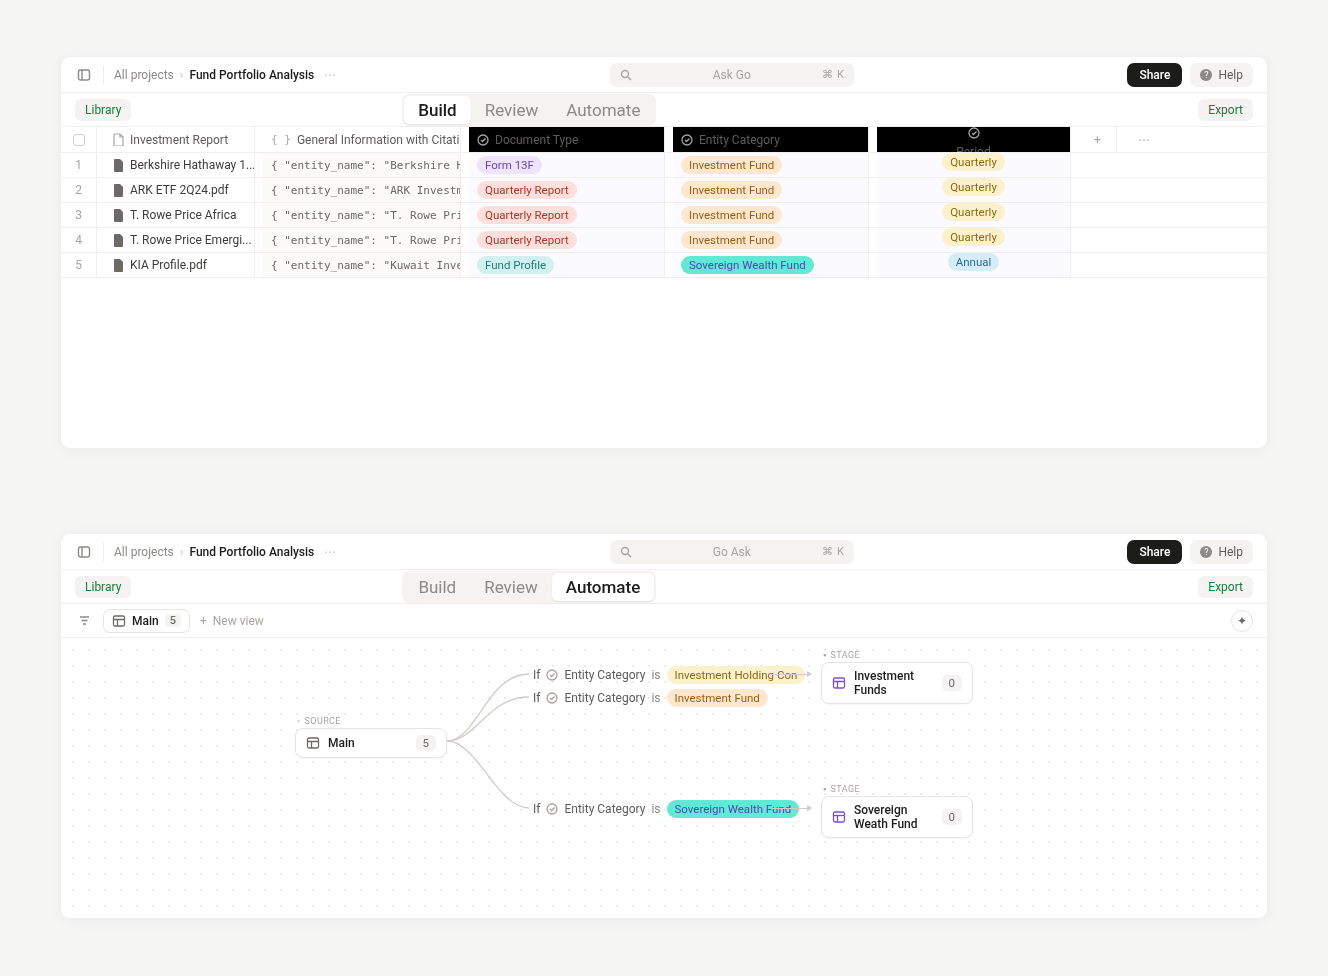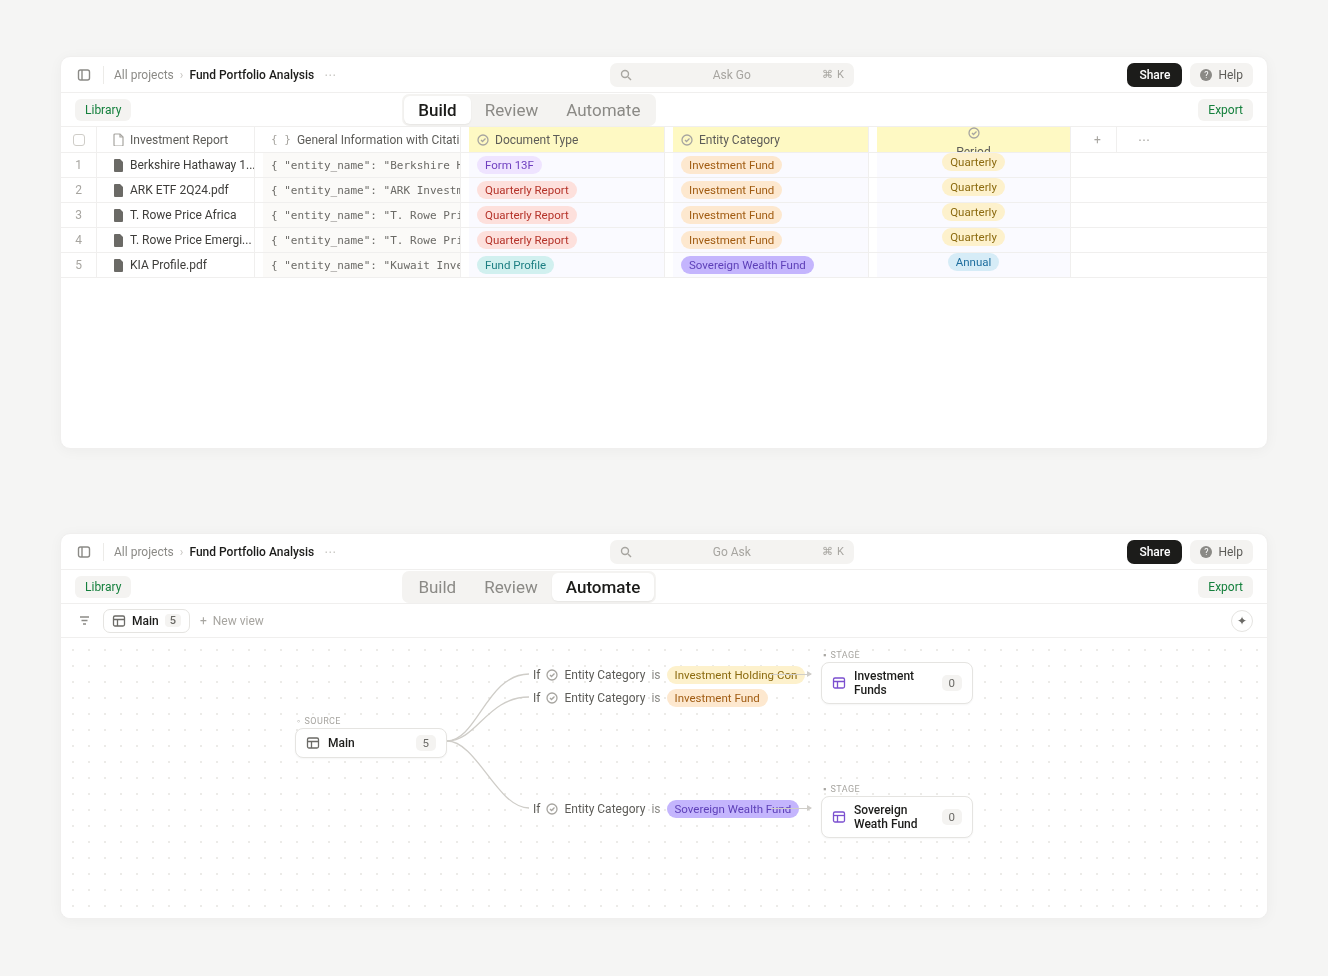--- a/index.html
+++ b/index.html
@@ -130,27 +130,27 @@
 .cell.c4 { width: 194px; flex-direction: column; }
 .cell.c5 { width: 38px; justify-content: center; border-right: 1px solid #f0efee; }
 .cell.c6 { width: 38px; justify-content: center; border-right: none; }
 .thead .cell { color: #5d5c58; gap: 6px; }
 .thead .cell .hicon { color: #a7a5a0; display: inline-flex; }
 .fileicon { width: 11px; height: 13px; margin-right: 6px; color: #6b6a66; flex-shrink: 0; }
 .mono { font-family: ui-monospace, SFMono-Regular, Menlo, monospace; font-size: 11px; color: #6b6a66; }
 .cell.c1 { background: #fbfaf8; }
 .thead .cell.c1 { background: #fff; }
 .cell.c2, .cell.c3, .cell.c4 { background: #fafaff; }
-.thead .cell.c2, .thead .cell.c3, .thead .cell.c4 { background: #fef9c3; }
+.thead .cell.c2, .thead .cell.c3, .thead .cell.c4 { background: #000000; }
 .pill { display: inline-flex; padding: 2px 8px; border-radius: 10px; font-size: 11.5px; }
 .pill-purple { background: #efe4ff; color: #6e3ebf; }
 .pill-red { background: #fde0dc; color: #b5332a; }
 .pill-cyan { background: #d1f0ef; color: #1c7e82; }
 .pill-orange { background: #fde8cf; color: #a15c12; }
-.pill-violet { background: #c4b5fd; color: #5d3fb8; }
+.pill-violet { background: #5eead4; color: #5d3fb8; }
 .pill-yellow { background: #fdf1cc; color: #8c6b10; }
 .pill-blue { background: #d6ecf7; color: #1e6e9e; }
 .checkbox { width: 12px; height: 12px; border: 1.5px solid #cfcdc8; border-radius: 3px; }
 .filler { height: 170px; }
 
 .viewbar {
   display: flex; align-items: center;
   height: 34px; padding: 0 14px; gap: 10px;
   border-bottom: 1px solid #f0efee;
 }

